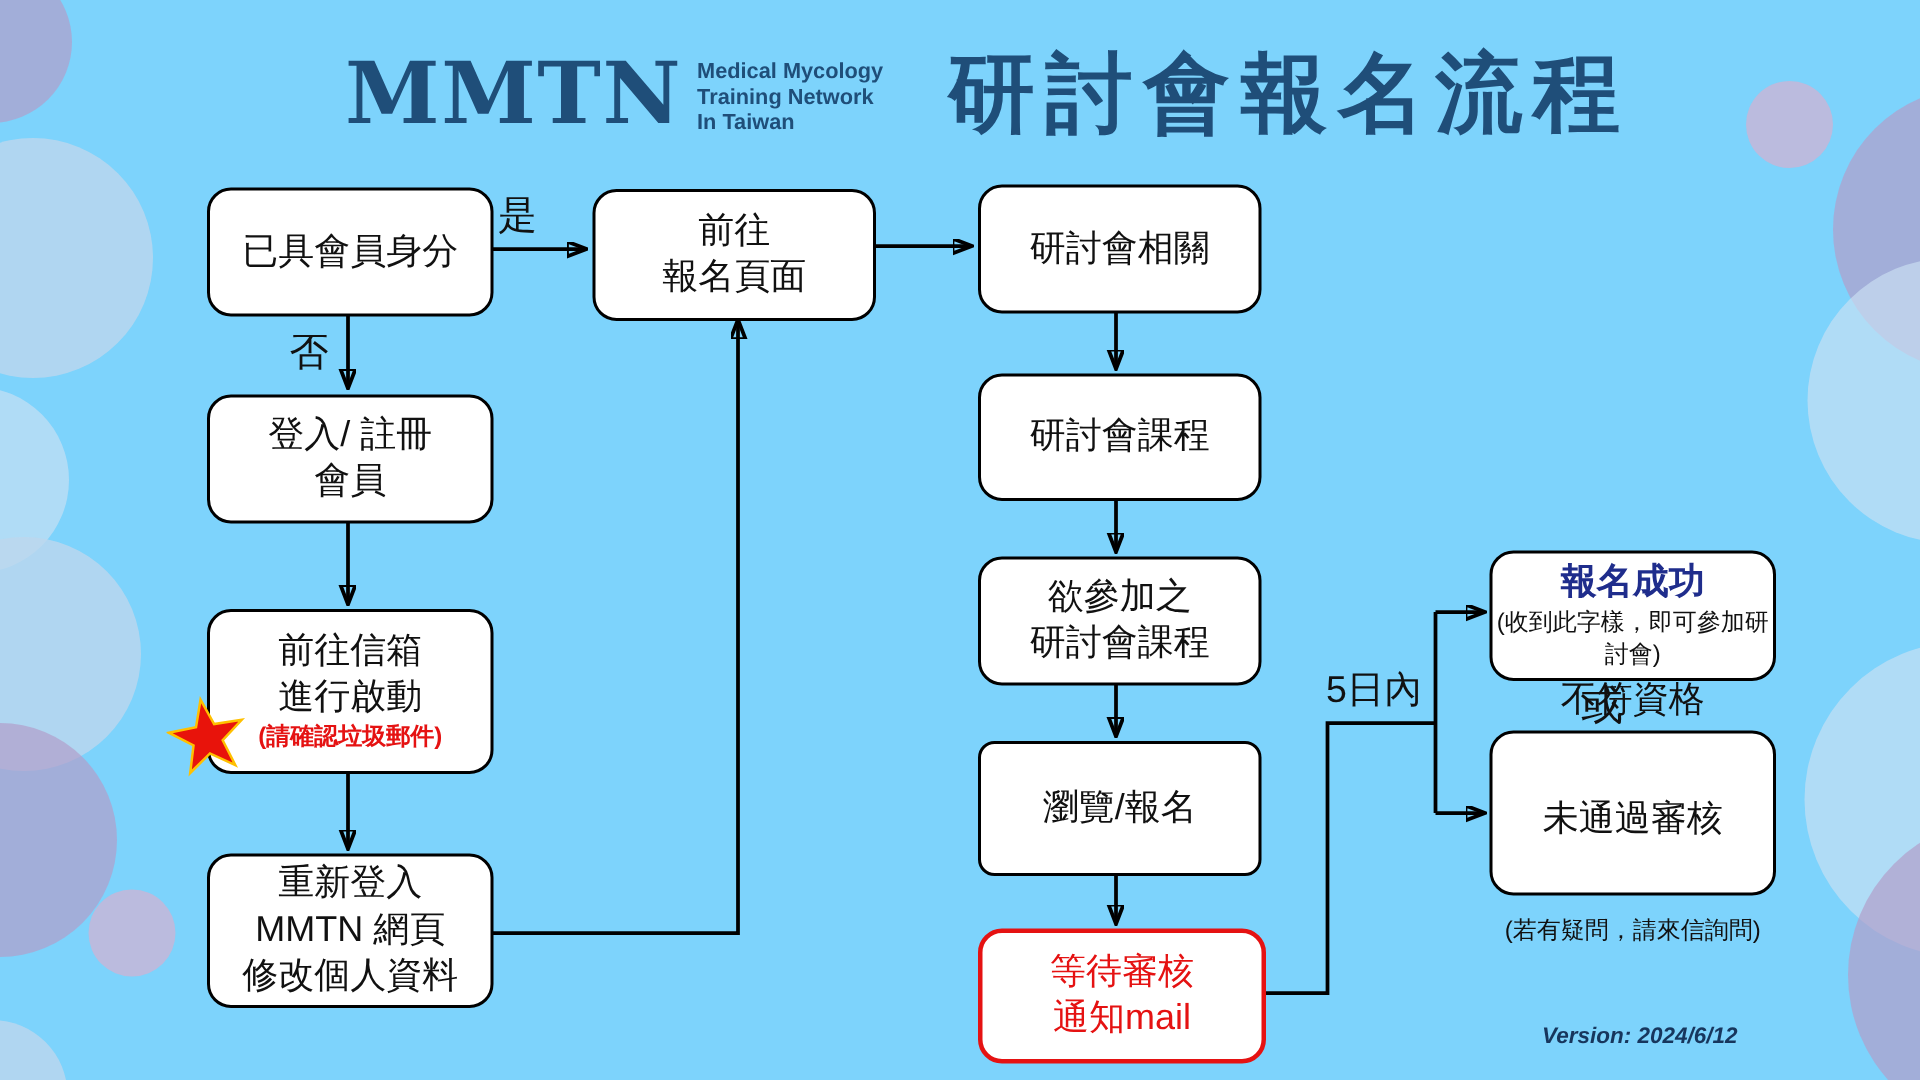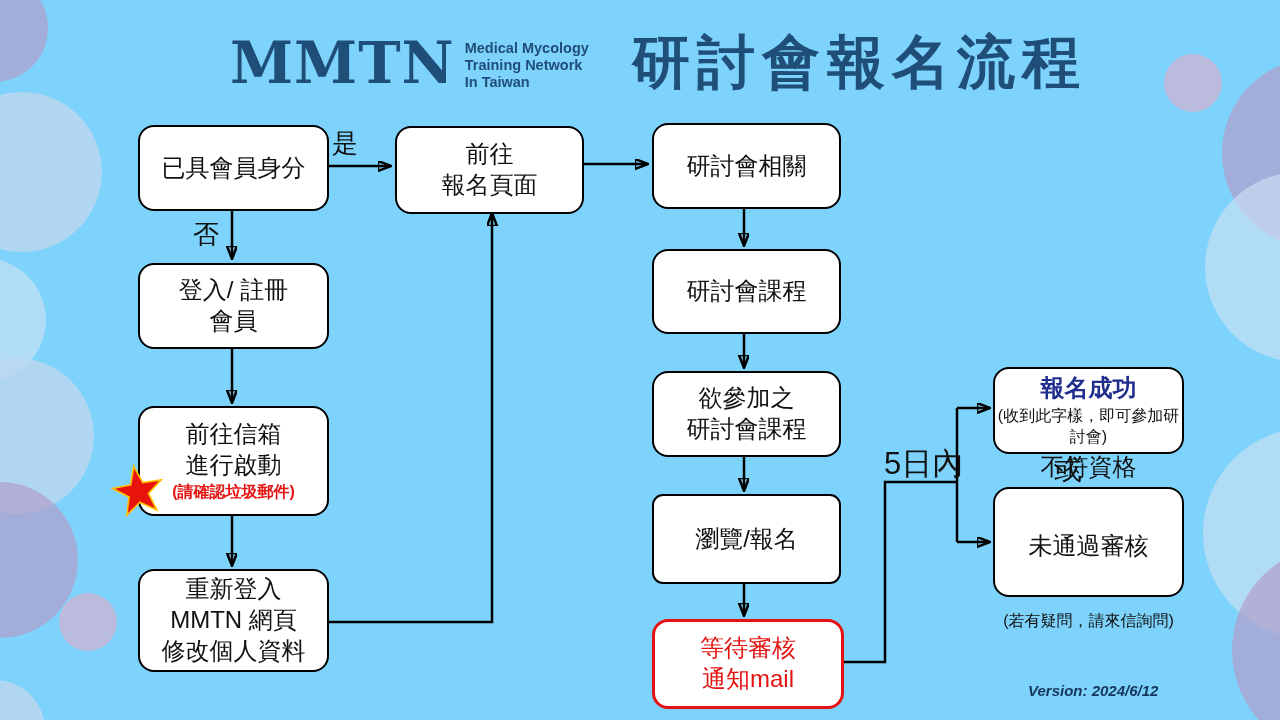--- a/index.html
+++ b/index.html
@@ -152,21 +152,21 @@
   </div>
 
   <div class="box" style="left:993px;top:487px;width:187px;height:106px;gap:48px;">
     <div>不符資格</div>
     <div>未通過審核</div>
     <div class="note">(若有疑問，請來信詢問)</div>
   </div>
 
   <div class="lbl" style="left:332px;top:126px;">是</div>
   <div class="lbl" style="left:193px;top:217px;">否</div>
-  <div class="lbl" style="left:884px;top:443px;font-size:31px;">5日內</div>
+  <div class="lbl" style="left:884px;top:443px;font-size:25px;">5日內</div>
   <div class="lbl" style="left:1054px;top:451px;font-size:28px;">或</div>
   <div id="version">Version: 2024/6/12</div>
 
   <svg id="star" width="54" height="54" viewBox="0 0 52 52">
     <polygon points="26,2 31.9,18.9 49.8,19.3 35.5,30.1 40.7,47.2 26,37 11.3,47.2 16.5,30.1 2.2,19.3 20.1,18.9" fill="#E8130B" stroke="#FFC000" stroke-width="1.6" transform="rotate(-10 26 26)"></polygon>
   </svg>
 
 </div>
 
 </body></html>

